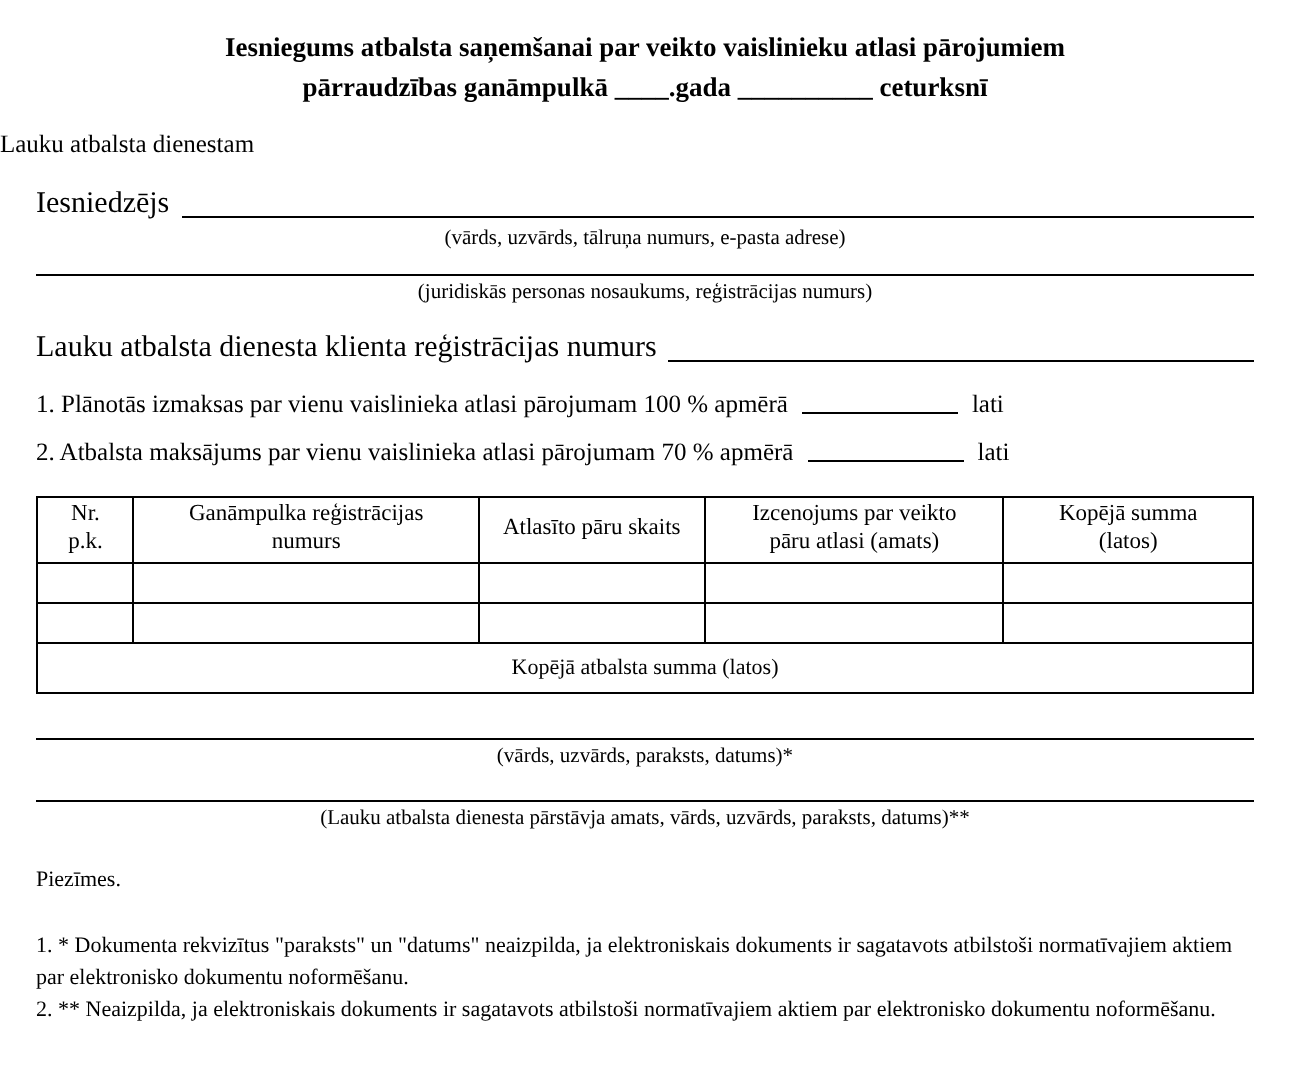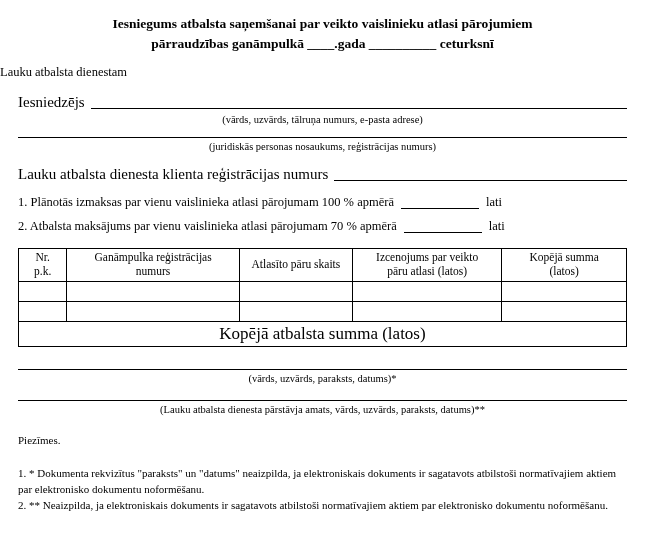--- a/index.html
+++ b/index.html
@@ -65,21 +65,21 @@
   .caption-wide {
     text-align: center;
     font-size: 10.5px;
     margin-top: 3px;
     font-family: Liberation Serif, serif;
   }
   .numbered {
     font-size: 12.5px;
     margin-top: 9px;
     display: flex;
-    align-items: center;
+    align-items: flex-start;
   }
   .numbered .txt { white-space: nowrap; }
   .blank-short {
     display: inline-block;
     width: 78px;
     border-bottom: 1px solid #000;
     height: 11px;
     margin: 0 7px;
   }
   table.grid {
@@ -101,21 +101,21 @@
   .c0 { width: 42px; }
   .c1 { width: 175px; }
   .c2 { width: 112px; }
   .c3 { width: 150px; }
   .c4 { width: 125px; }
   .empty-row td { height: 15px; }
   .total-row td {
     text-align: left;
     padding-left: 7px;
     height: 20px;
-    font-size: 17px;
+    font-size: 11px;
   }
   .sig-block { margin-top: 22px; }
   .sig-block2 { margin-top: 16px; }
   .notes {
     margin: 18px 18px 0 18px;
     font-size: 11px;
     line-height: 1.45;
   }
   .notes p { margin: 0; }
   .notes .head { margin-bottom: 17px; }
@@ -172,21 +172,21 @@
           <div>Nr.</div>
           <div>p.k.</div>
         </th>
         <th class="c1">
           <div>Ganāmpulka reģistrācijas</div>
           <div>numurs</div>
         </th>
         <th class="c2">Atlasīto pāru skaits</th>
         <th class="c3">
           <div>Izcenojums par veikto</div>
-          <div>pāru atlasi (latos)</div>
+          <div>pāru atlasi (amats)</div>
         </th>
         <th class="c4">
           <div>Kopējā summa</div>
           <div>(latos)</div>
         </th>
       </tr>
     </thead>
     <tbody>
       <tr class="empty-row">
         <td></td>

